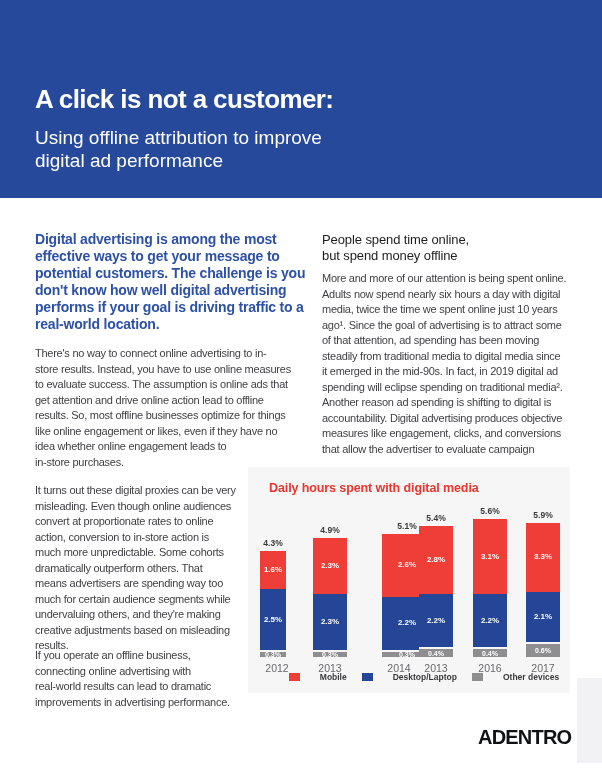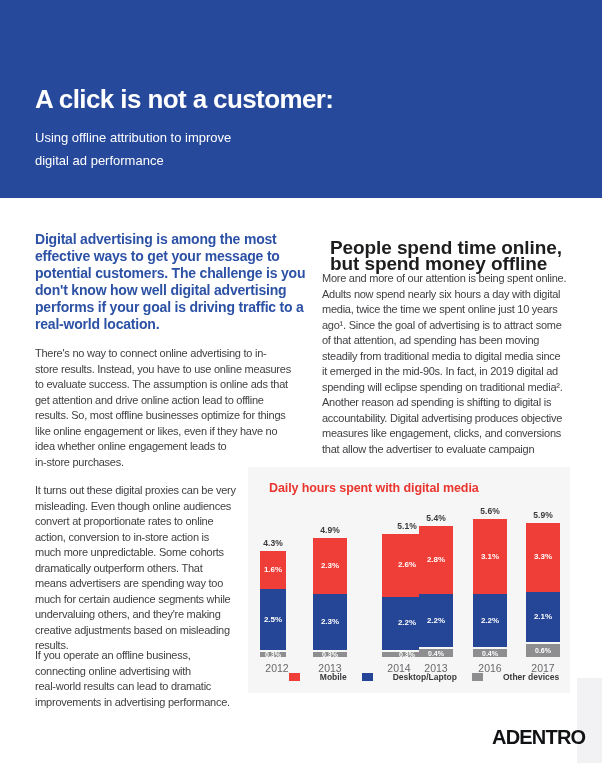--- a/index.html
+++ b/index.html
@@ -7,37 +7,37 @@
     position:relative; width:602px; height:784px; overflow:hidden; background:#ffffff;
     font-family:"Liberation Sans","DejaVu Sans",sans-serif;
   }
   .banner { position:absolute; left:0; top:0; width:602px; height:198px; background:#27499C; }
   .banner-title {
     position:absolute; left:35px; top:84px; margin:0;
     font-size:26px; font-weight:800; letter-spacing:-0.6px; color:#ffffff;
   }
   .banner-subtitle {
     position:absolute; left:35px; top:126px; margin:0;
-    font-size:13px; line-height:23px; font-weight:400; color:#ffffff; white-space:pre-line;
+    font-size:19px; line-height:23px; font-weight:400; color:#ffffff; white-space:pre-line;
   }
   .lead {
     position:absolute; left:35px; top:231px; width:300px; margin:0;
     color:#2C51A5; font-size:14px; line-height:17px; font-weight:700;
     letter-spacing:-0.2px; white-space:pre-line;
   }
   .body-text {
     position:absolute; margin:0; color:#414145; font-size:11px; line-height:15.5px;
     letter-spacing:-0.25px; white-space:pre-line;
   }
   .p1 { left:35px; top:346px; width:312px; }
   .p2 { left:35px; top:471px; width:262px;margin-top:12px; }
   .p3 { left:35px; top:648px; width:262px; }
   .right-heading {
-    position:absolute; left:322px; top:232px; margin:8px;
-    color:#1D1D1F; font-size:19px; line-height:16px; font-weight:700;
+    position:absolute; left:322px; top:232px; margin:0;
+    color:#1D1D1F; font-size:13px; line-height:16px; font-weight:400;
     letter-spacing:-0.1px; white-space:pre-line;
   }
   .rp1 { left:322px; top:271px; width:282px; }
   .rp2 { left:322px; top:395px; width:282px; }
 
   
   .chart-panel { position:absolute; left:248px; top:467px; width:322px; height:226px; background:#F6F6F7; }
   .chart-title {
     position:absolute; left:13px; top:6px; margin:8px;
     color:#E9362F; font-size:12.5px; font-weight:800; letter-spacing:-0.1px;
@@ -59,21 +59,21 @@
   .chart-legend {
     position:absolute; left:0; top:205px; width:100%; padding-left:30px; box-sizing:border-box;
     display:flex; justify-content:center; align-items:center; gap:15px;
   }
   .legend-item { display:flex; align-items:center; gap:20px; }
   .legend-swatch { width:11px; height:8px; display:inline-block; }
   .legend-label { font-size:8.5px; font-weight:700; color:#3A3A3C; }
 
   .edge-block { position:absolute; left:577px; top:678px; width:25px; height:85px; background:#F2F2F4; }
   .logo {
-    position:absolute; left:492px; top:726px; margin:0;
+    position:absolute; left:478px; top:726px; margin:0;
     font-size:20px; font-weight:900; letter-spacing:-0.8px; color:#111214;
   }
 </style>
 </head>
 <body>
 
 <div class="page">
 
   <header class="banner">
     <h1 class="banner-title">A click is not a customer:</h1>

